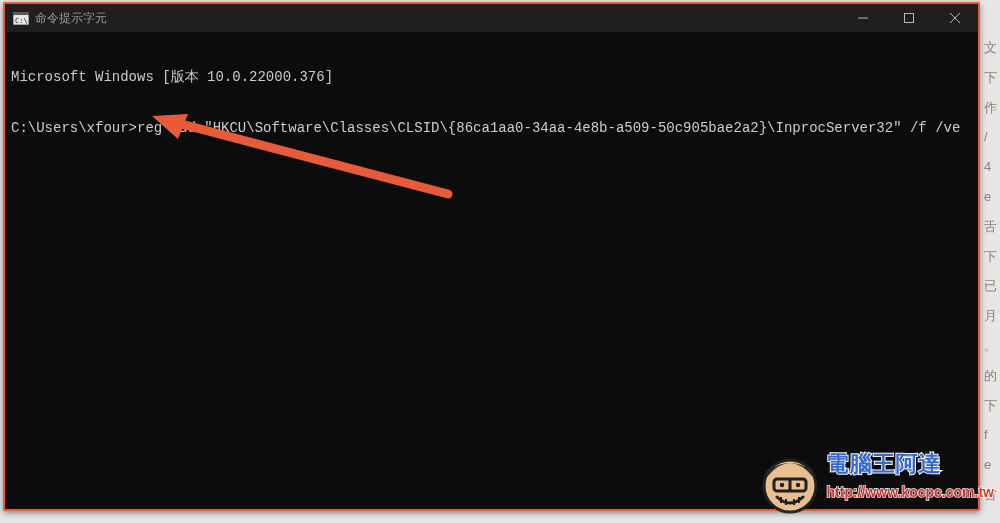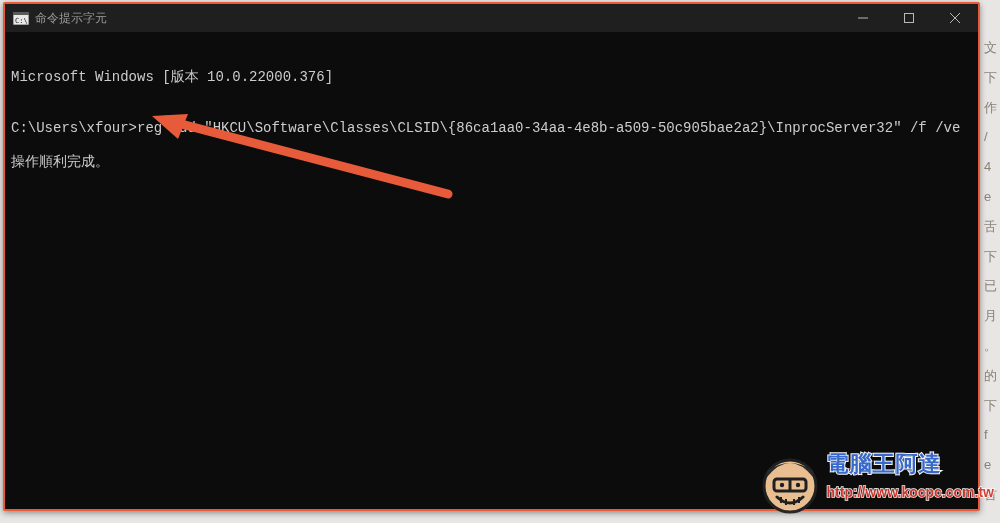--- a/index.html
+++ b/index.html
@@ -170,21 +170,20 @@
       <svg width="10" height="10" viewBox="0 0 10 10">
         <line x1="0" y1="0" x2="10" y2="10" stroke="#b8b8b8" stroke-width="1"></line>
         <line x1="10" y1="0" x2="0" y2="10" stroke="#b8b8b8" stroke-width="1"></line>
       </svg>
     </div>
   </div>
   <div class="term-body">
 <div class="line">Microsoft Windows [版本 10.0.22000.376]</div>
 <div class="line"></div>
 <div class="line">C:\Users\xfour&gt;reg add "HKCU\Software\Classes\CLSID\{86ca1aa0-34aa-4e8b-a509-50c905bae2a2}\InprocServer32" /f /ve</div>
-<div class="line">操作順利完成。</div>
 <div class="line"></div>
   </div>
 </div>
 
 <svg class="arrow" style="left:148px; top:106px;" width="310" height="100" viewBox="0 0 310 100">
   <defs>
     <marker id="ahead" markerWidth="9" markerHeight="9" refX="2" refY="4.5" orient="auto">
       <polygon points="0,0 9,4.5 0,9" fill="#e85b3a"></polygon>
     </marker>
   </defs>

